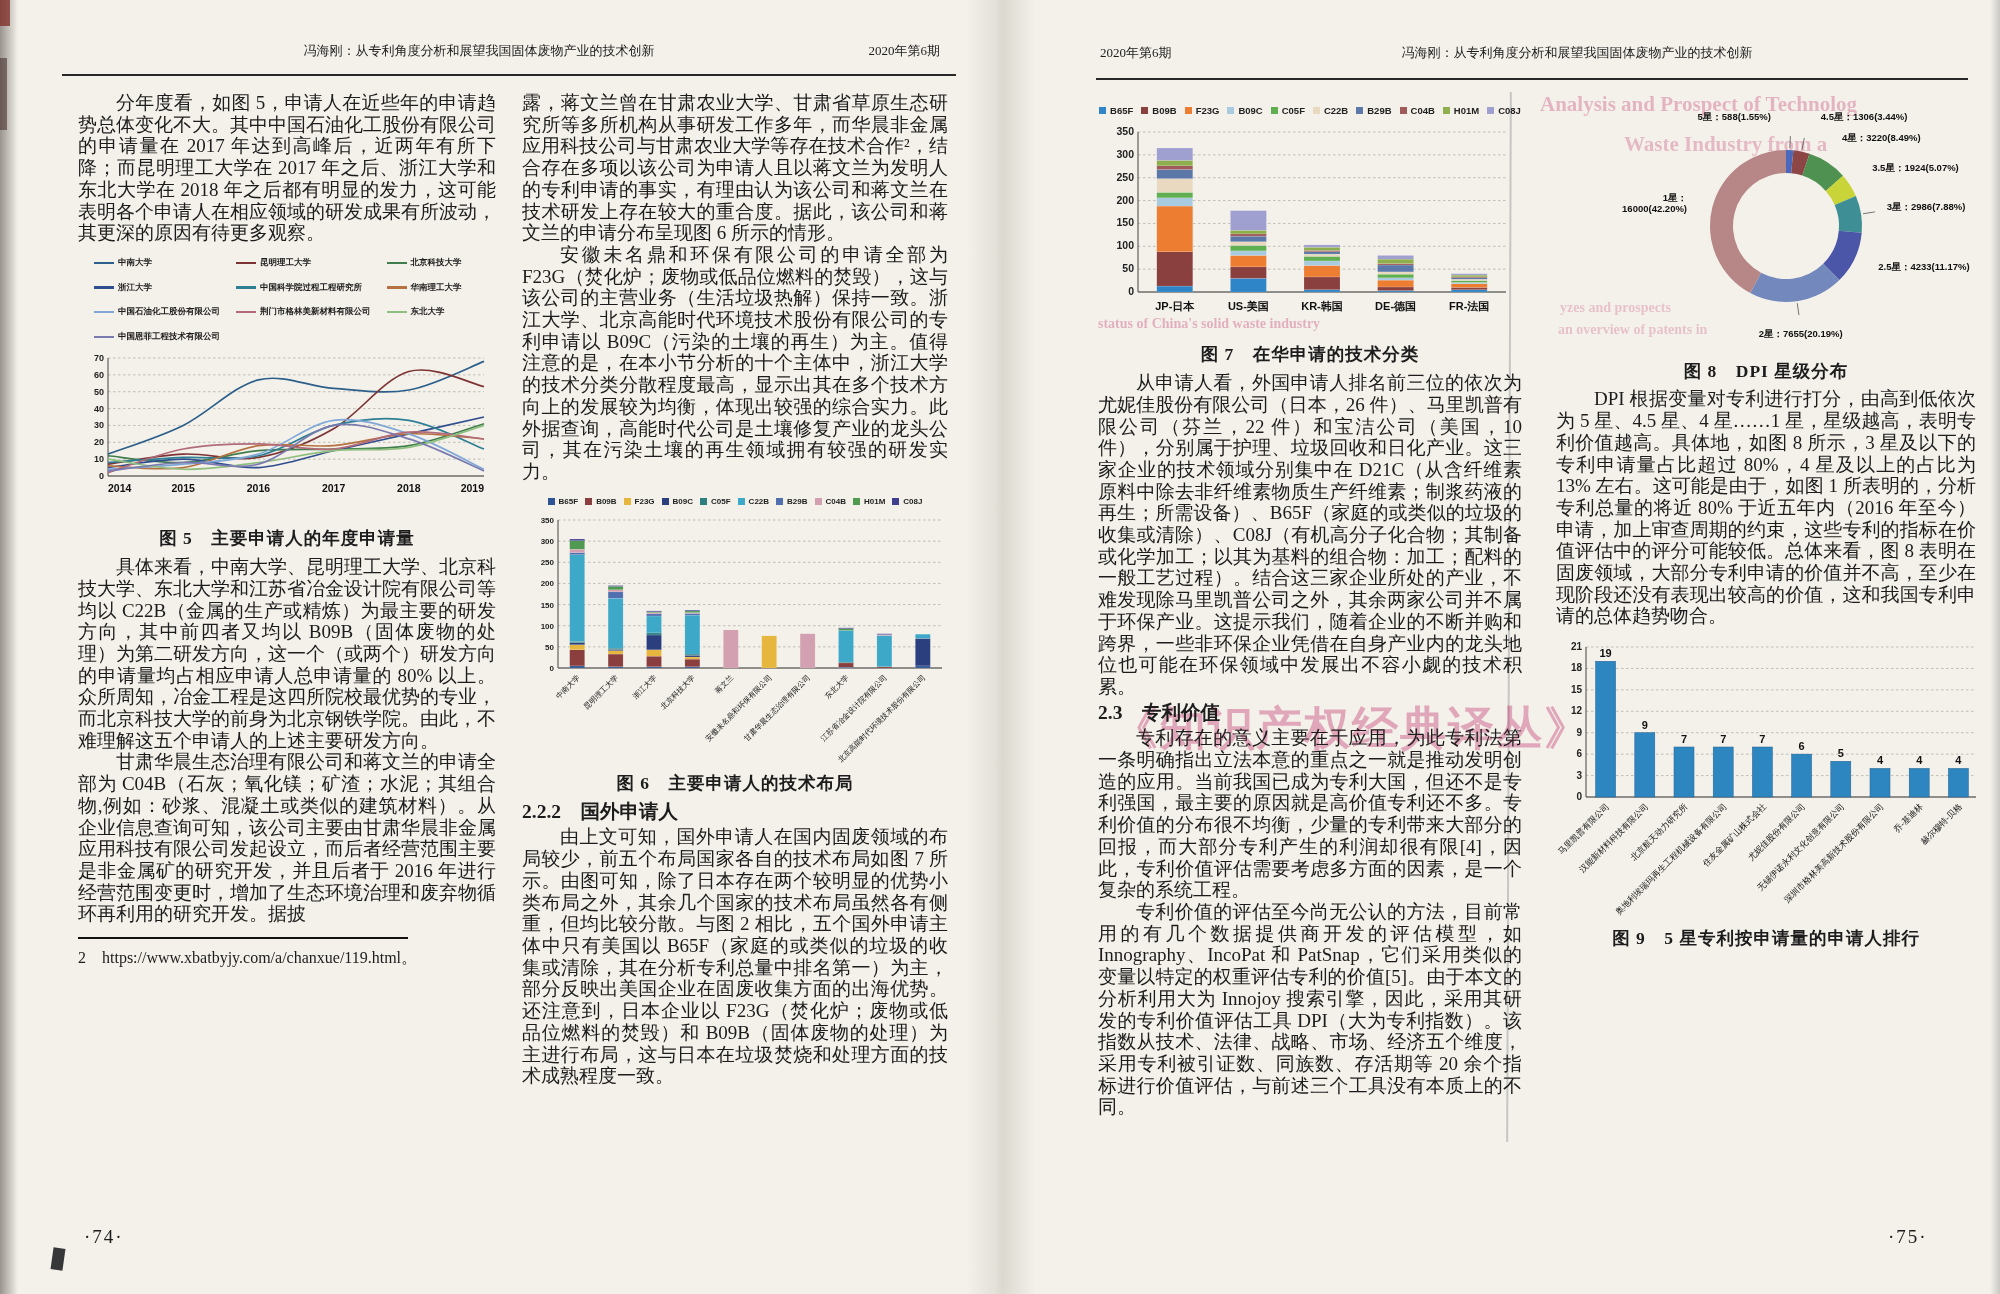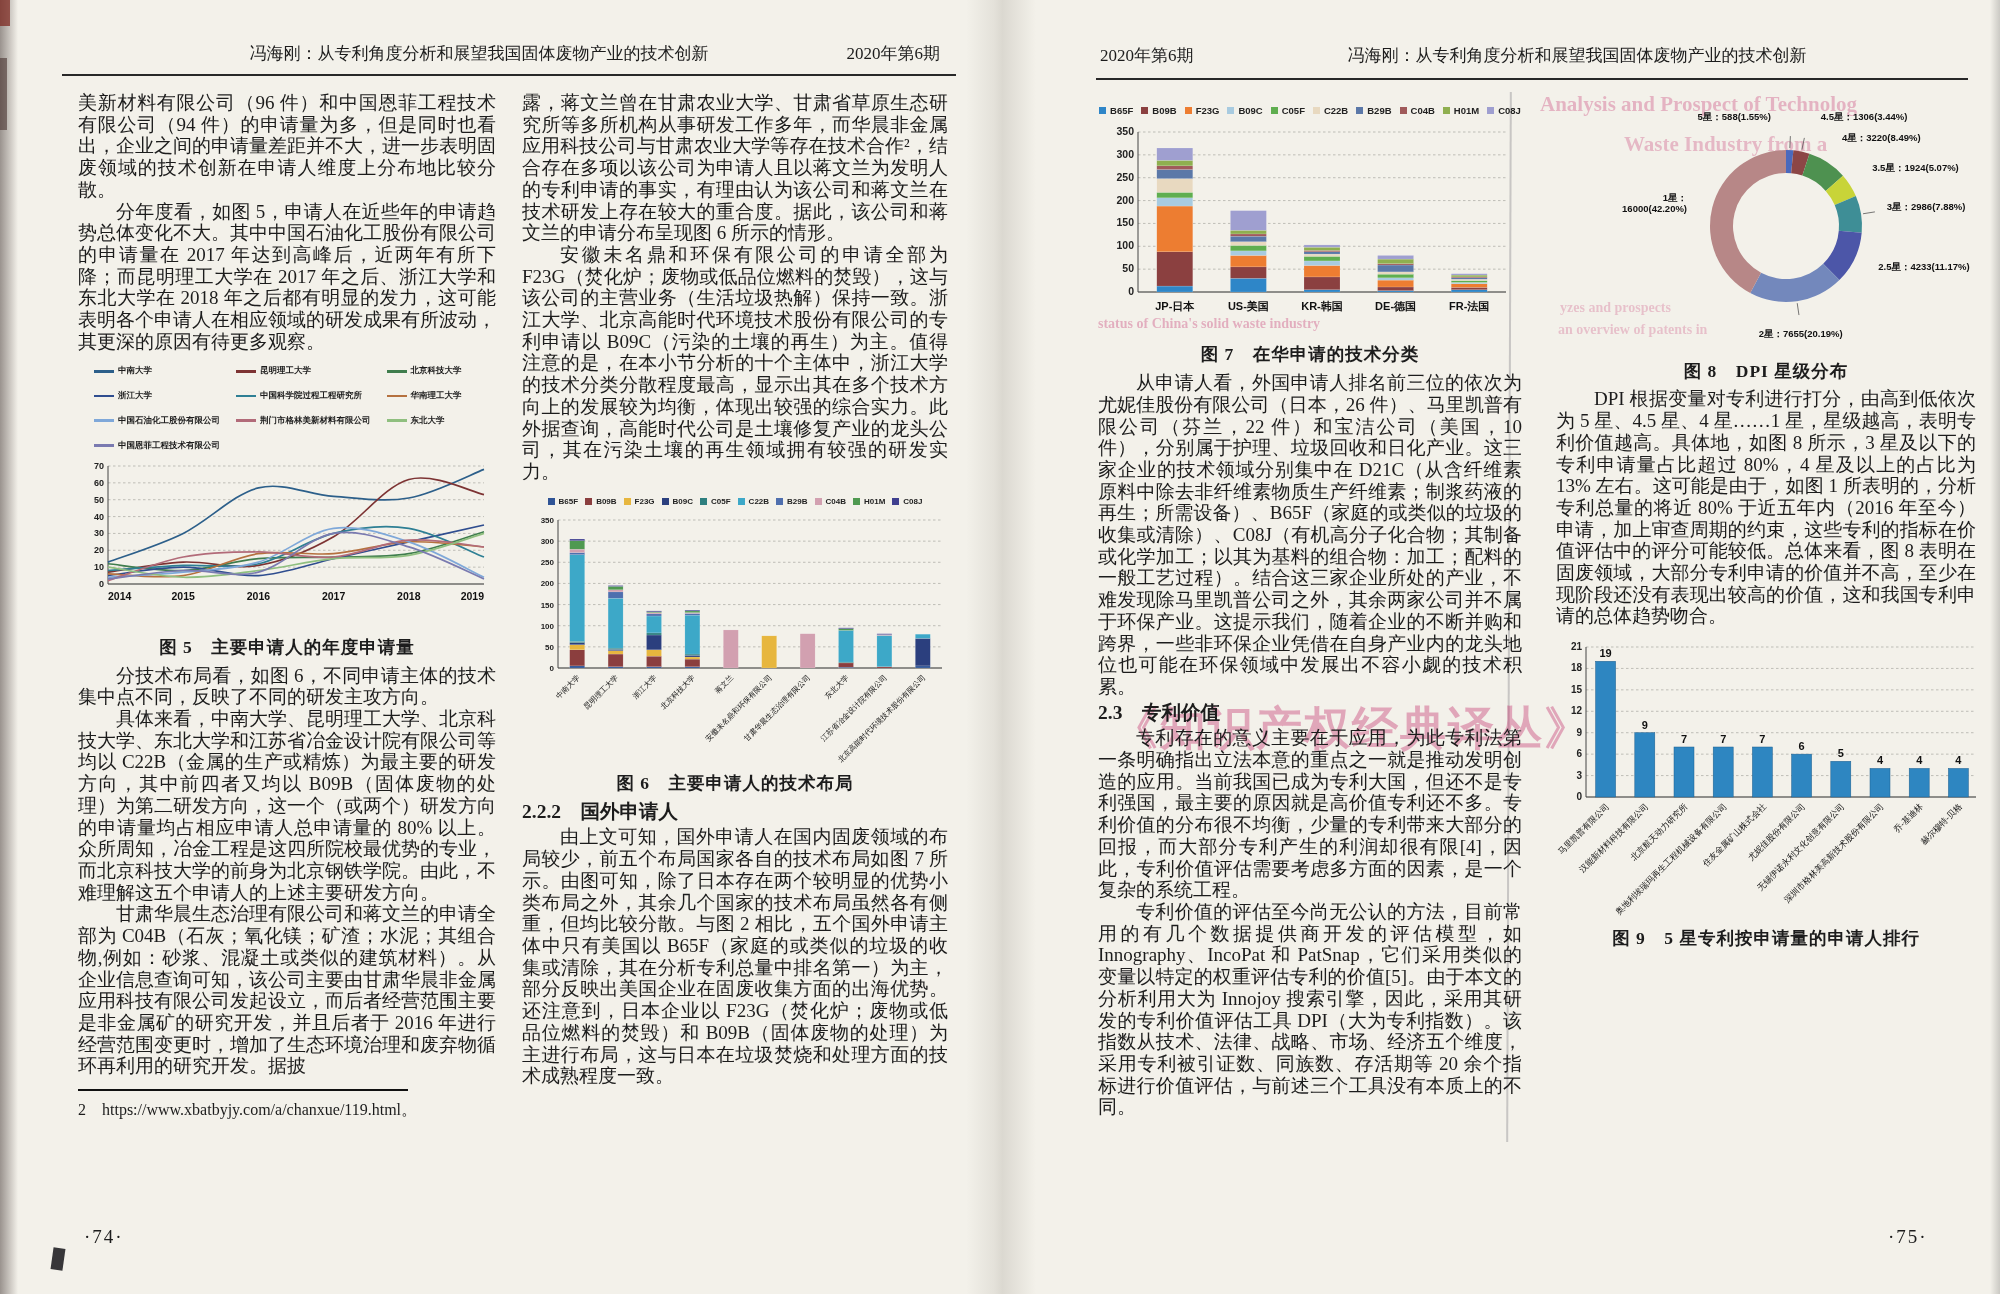--- a/index.html
+++ b/index.html
@@ -8,21 +8,21 @@
   .shade{position:absolute;pointer-events:none;}
   #spine{left:966px;top:0;width:70px;height:100%;
     background:linear-gradient(90deg,rgba(0,0,0,0),rgba(95,88,75,.10) 40%,rgba(95,88,75,.16) 52%,rgba(0,0,0,0));}
   #edgeL{left:0;top:0;width:18px;height:100%;background:linear-gradient(90deg,rgba(45,32,30,.45),rgba(45,32,30,0));}
   #edgeR{right:0;top:0;width:10px;height:100%;background:linear-gradient(270deg,rgba(60,60,60,.22),rgba(60,60,60,0));}
   #markA{left:0;top:0;width:10px;height:26px;background:#7d2a22;opacity:.75;}
   #markB{left:0;top:58px;width:7px;height:72px;background:#4a3431;opacity:.6;}
   #markC{left:52px;top:1248px;width:12px;height:22px;background:#15151a;opacity:.85;transform:rotate(8deg);}
   #crease{left:1508px;top:92px;width:2px;height:1050px;background:rgba(70,70,85,.25);transform:rotate(.2deg);}
 
-  .hdr{position:absolute;height:26px;font-size:17px;white-space:nowrap;}
+  .hdr{position:absolute;height:26px;font-size:13px;white-space:nowrap;}
   #hdrL{left:62px;top:42px;width:894px;}
   #hdrL .t{position:absolute;left:60px;right:120px;text-align:center;}
   #hdrL .i{position:absolute;right:16px;top:0;}
   #hdrR{left:1096px;top:44px;width:872px;}
   #hdrR .i{position:absolute;left:4px;top:0;}
   #hdrR .t{position:absolute;left:130px;right:40px;text-align:center;}
   .rule{position:absolute;height:2px;background:#282828;box-shadow:0 3px 0 -1px rgba(40,40,40,.5);}
   #ruleL{left:62px;top:74px;width:894px;}
   #ruleR{left:1096px;top:78px;width:872px;}
 
@@ -87,21 +87,20 @@
 </div>
 <div class="rule" id="ruleL"></div>
 
 <div class="hdr" id="hdrR">
   <div class="i">2020年第6期</div>
   <div class="t">冯海刚：从专利角度分析和展望我国固体废物产业的技术创新</div>
 </div>
 <div class="rule" id="ruleR"></div>
 
 <div class="col" id="c1">
-  <p class="para noind">美新材料有限公司（96 件）和中国恩菲工程技术有限公司（94 件）的申请量为多，但是同时也看出，企业之间的申请量差距并不大，进一步表明固废领域的技术创新在申请人维度上分布地比较分散。</p>
   <p class="para">分年度看，如图 5，申请人在近些年的申请趋势总体变化不大。其中中国石油化工股份有限公司的申请量在 2017 年达到高峰后，近两年有所下降；而昆明理工大学在 2017 年之后、浙江大学和东北大学在 2018 年之后都有明显的发力，这可能表明各个申请人在相应领域的研发成果有所波动，其更深的原因有待更多观察。</p>
   <div class="figure">
     <div id="leg5">
         <span class="leg-item">
           <span class="sw-line" style="background: rgb(44, 95, 138);"></span>
           <span>中南大学</span>
         </span>
         <span class="leg-item">
           <span class="sw-line" style="background: rgb(125, 51, 51);"></span>
           <span>昆明理工大学</span>
@@ -170,21 +169,20 @@
           <path d="M30,117.57142857142857C42.53333333333333,116.16666666666666,80.13333333333334,109.14285714285714,105.2,109.14285714285714C130.26666666666668,109.14285714285714,155.33333333333334,118.97619047619047,180.4,117.57142857142857C205.46666666666667,116.16666666666667,230.53333333333333,106.33333333333334,255.6,100.71428571428572C280.6666666666667,95.0952380952381,305.73333333333335,89.47619047619048,330.8,83.85714285714286C355.8666666666667,78.23809523809524,393.4666666666667,69.80952380952381,406,67" fill="none" stroke="#2f4d8f" stroke-width="1.7"></path>
           <path d="M30,112.51428571428572C42.53333333333333,111.67142857142858,80.13333333333334,108.58095238095238,105.2,107.45714285714286C130.26666666666668,106.33333333333333,155.33333333333334,111.10952380952381,180.4,105.77142857142857C205.46666666666667,100.43333333333334,230.53333333333333,81.32857142857144,255.6,75.42857142857143C280.6666666666667,69.52857142857142,305.73333333333335,66.43809523809523,330.8,70.37142857142857C355.8666666666667,74.3047619047619,393.4666666666667,94.25238095238095,406,99.02857142857142" fill="none" stroke="#2e7f94" stroke-width="1.7"></path>
           <path d="M30,115.88571428571429C42.53333333333333,116.16666666666667,80.13333333333334,120.94285714285714,105.2,117.57142857142857C130.26666666666668,114.2,155.33333333333334,99.30952380952381,180.4,95.65714285714286C205.46666666666667,92.0047619047619,230.53333333333333,97.62380952380953,255.6,95.65714285714286C280.6666666666667,93.69047619047619,305.73333333333335,84.98095238095239,330.8,83.85714285714286C355.8666666666667,82.73333333333333,393.4666666666667,88.07142857142857,406,88.91428571428571" fill="none" stroke="#b5713f" stroke-width="1.7"></path>
           <path d="M30,119.25714285714285C42.53333333333333,118.41428571428571,80.13333333333334,116.72857142857143,105.2,114.2C130.26666666666668,111.67142857142858,155.33333333333334,111.39047619047619,180.4,104.08571428571429C205.46666666666667,96.78095238095239,230.53333333333333,73.74285714285713,255.6,70.37142857142857C280.6666666666667,67,305.73333333333335,75.70952380952382,330.8,83.85714285714286C355.8666666666667,92.0047619047619,393.4666666666667,113.35714285714286,406,119.25714285714285" fill="none" stroke="#7fa8d9" stroke-width="1.7"></path>
           <path d="M30,122.62857142857143C42.53333333333333,118.6952380952381,80.13333333333334,103.8047619047619,105.2,99.02857142857142C130.26666666666668,94.25238095238095,155.33333333333334,93.97142857142856,180.4,93.97142857142856C205.46666666666667,93.97142857142856,230.53333333333333,100.9952380952381,255.6,99.02857142857142C280.6666666666667,97.06190476190476,305.73333333333335,83.85714285714286,330.8,82.17142857142858C355.8666666666667,80.4857142857143,393.4666666666667,87.79047619047618,406,88.91428571428571" fill="none" stroke="#b26b79" stroke-width="1.7"></path>
           <path d="M30,109.14285714285714C42.53333333333333,110.82857142857142,80.13333333333334,118.6952380952381,105.2,119.25714285714285C130.26666666666668,119.81904761904761,155.33333333333334,115.60476190476192,180.4,112.51428571428572C205.46666666666667,109.42380952380952,230.53333333333333,103.24285714285715,255.6,100.71428571428572C280.6666666666667,98.1857142857143,305.73333333333335,101.55714285714285,330.8,97.34285714285714C355.8666666666667,93.12857142857143,393.4666666666667,79.08095238095238,406,75.42857142857143" fill="none" stroke="#8fbf7f" stroke-width="1.7"></path>
           <path d="M30,120.94285714285715C42.53333333333333,119.53809523809525,80.13333333333334,113.63809523809525,105.2,112.51428571428572C130.26666666666668,111.39047619047619,155.33333333333334,120.38095238095238,180.4,114.2C205.46666666666667,108.01904761904763,230.53333333333333,79.64285714285714,255.6,75.42857142857143C280.6666666666667,71.21428571428572,305.73333333333335,81.32857142857142,330.8,88.91428571428571C355.8666666666667,96.5,393.4666666666667,115.60476190476192,406,120.94285714285715" fill="none" stroke="#7a7ab0" stroke-width="1.7"></path>
         </svg></div>
     <div class="caption">图 5　主要申请人的年度申请量</div>
   </div>
-  <p class="para">分技术布局看，如图 6，不同申请主体的技术集中点不同，反映了不同的研发主攻方向。</p>
   <p class="para">具体来看，中南大学、昆明理工大学、北京科技大学、东北大学和江苏省冶金设计院有限公司等均以 C22B（金属的生产或精炼）为最主要的研发方向，其中前四者又均以 B09B（固体废物的处理）为第二研发方向，这一个（或两个）研发方向的申请量均占相应申请人总申请量的 80% 以上。众所周知，冶金工程是这四所院校最优势的专业，而北京科技大学的前身为北京钢铁学院。由此，不难理解这五个申请人的上述主要研发方向。</p>
   <p class="para">甘肃华晨生态治理有限公司和蒋文兰的申请全部为 C04B（石灰；氧化镁；矿渣；水泥；其组合物,例如：砂浆、混凝土或类似的建筑材料）。从企业信息查询可知，该公司主要由甘肃华晨非金属应用科技有限公司发起设立，而后者经营范围主要是非金属矿的研究开发，并且后者于 2016 年进行经营范围变更时，增加了生态环境治理和废弃物循环再利用的研究开发。据披</p>
   <div class="fnrule"></div>
   <p class="fnote">2　https://www.xbatbyjy.com/a/chanxue/119.html。</p>
 </div>
 
 <div class="col" id="c2">
   <p class="para noind">露，蒋文兰曾在甘肃农业大学、甘肃省草原生态研究所等多所机构从事研发工作多年，而华晨非金属应用科技公司与甘肃农业大学等存在技术合作²，结合存在多项以该公司为申请人且以蒋文兰为发明人的专利申请的事实，有理由认为该公司和蒋文兰在技术研发上存在较大的重合度。据此，该公司和蒋文兰的申请分布呈现图 6 所示的情形。</p>
   <p class="para">安徽未名鼎和环保有限公司的申请全部为 F23G（焚化炉；废物或低品位燃料的焚毁），这与该公司的主营业务（生活垃圾热解）保持一致。浙江大学、北京高能时代环境技术股份有限公司的专利申请以 B09C（污染的土壤的再生）为主。值得注意的是，在本小节分析的十个主体中，浙江大学的技术分类分散程度最高，显示出其在多个技术方向上的发展较为均衡，体现出较强的综合实力。此外据查询，高能时代公司是土壤修复产业的龙头公司，其在污染土壤的再生领域拥有较强的研发实力。</p>
   <div class="figure">

